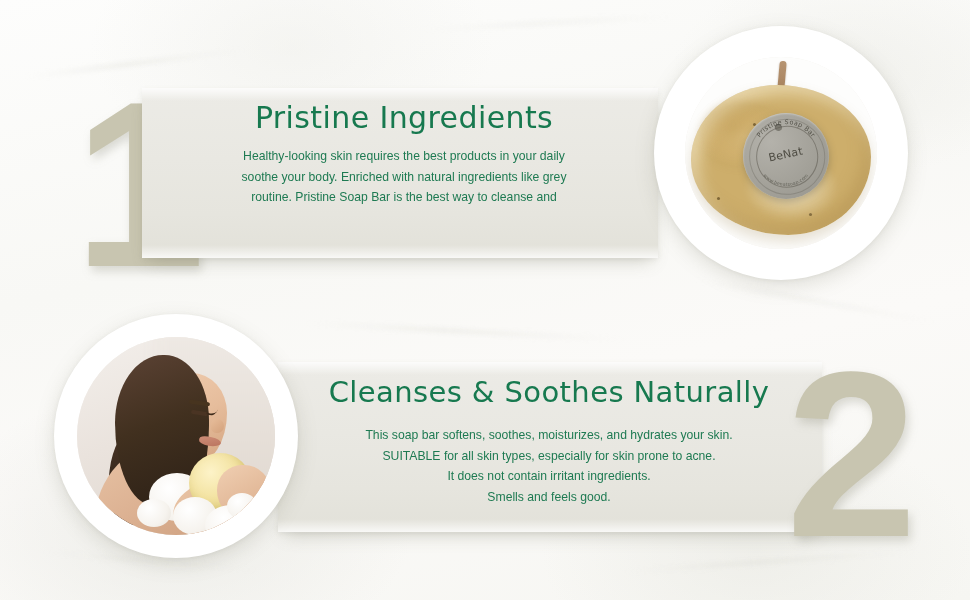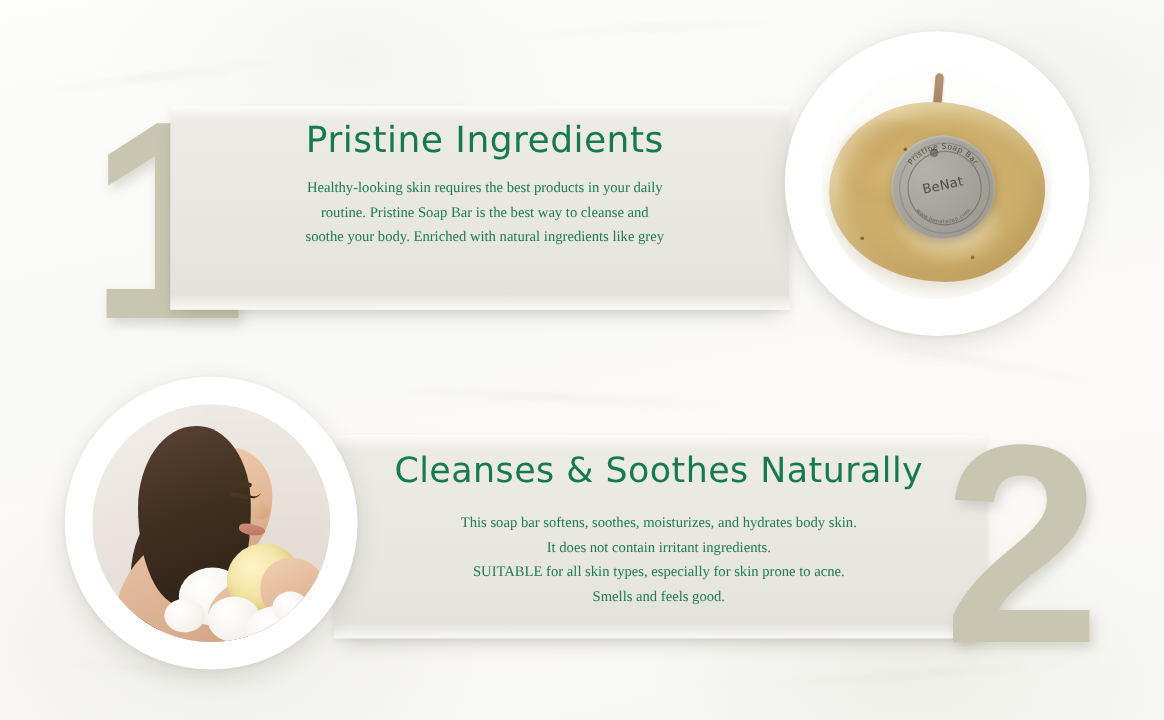--- a/index.html
+++ b/index.html
@@ -134,21 +134,21 @@
     margin-bottom: 10px;
   }
   .banner-two .heading {
     font-size: 29px;
     line-height: 36px;
     margin-bottom: 15px;
   }
 
   .body-text {
     color: #1e7a52;
-    font-family: Liberation Serif, serif;
+    font-family: Liberation Sans, sans-serif;
     font-weight: 400;
     font-size: 12.2px;
     line-height: 20.5px;
     margin: 0;
   }
   .banner-one .body-text { max-width: 372px; }
   .banner-two .body-text { max-width: 430px; }
   .body-text .line { display: block; white-space: nowrap; }
 
   
@@ -421,22 +421,22 @@
   <div class="vein v5"></div>
   <div class="vein v6"></div>
 
   <div class="step-number one">1</div>
 
   <div class="banner banner-one">
     <div class="banner-content">
       <h2 class="heading">Pristine Ingredients</h2>
       <p class="body-text">
         <span class="line">Healthy-looking skin requires the best products in your daily</span>
+        <span class="line">soothe your body.  Enriched with natural ingredients like grey</span>
         <span class="line">routine. Pristine Soap Bar is the best way to cleanse and</span>
-        <span class="line">soothe your body.  Enriched with natural ingredients like grey</span>
       </p>
     </div>
   </div>
 
   <div class="photo-circle circle-soap">
     <div class="inner">
       <div class="soap-scene">
         <div class="soap-string"></div>
         <div class="soap-bar">
           <div class="soap-speck" style="left:26px; top:112px;"></div>
@@ -464,23 +464,23 @@
       </div>
     </div>
   </div>
 
   <div class="step-number two">2</div>
 
   <div class="banner banner-two">
     <div class="banner-content">
       <h2 class="heading">Cleanses &amp; Soothes Naturally</h2>
       <p class="body-text">
-        <span class="line">This soap bar softens, soothes, moisturizes, and hydrates body skin.</span>
+        <span class="line">This soap bar softens, soothes, moisturizes, and hydrates your skin.</span>
+        <span class="line">SUITABLE for all skin types, especially for skin prone to acne.</span>
         <span class="line">It does not contain irritant ingredients.</span>
-        <span class="line">SUITABLE for all skin types, especially for skin prone to acne.</span>
         <span class="line">Smells and feels good.</span>
       </p>
     </div>
   </div>
 
   <div class="photo-circle circle-shower">
     <div class="inner">
       <div class="shower-scene">
         <div class="sh-wall"></div>
         <div class="sh-hair2"></div>

